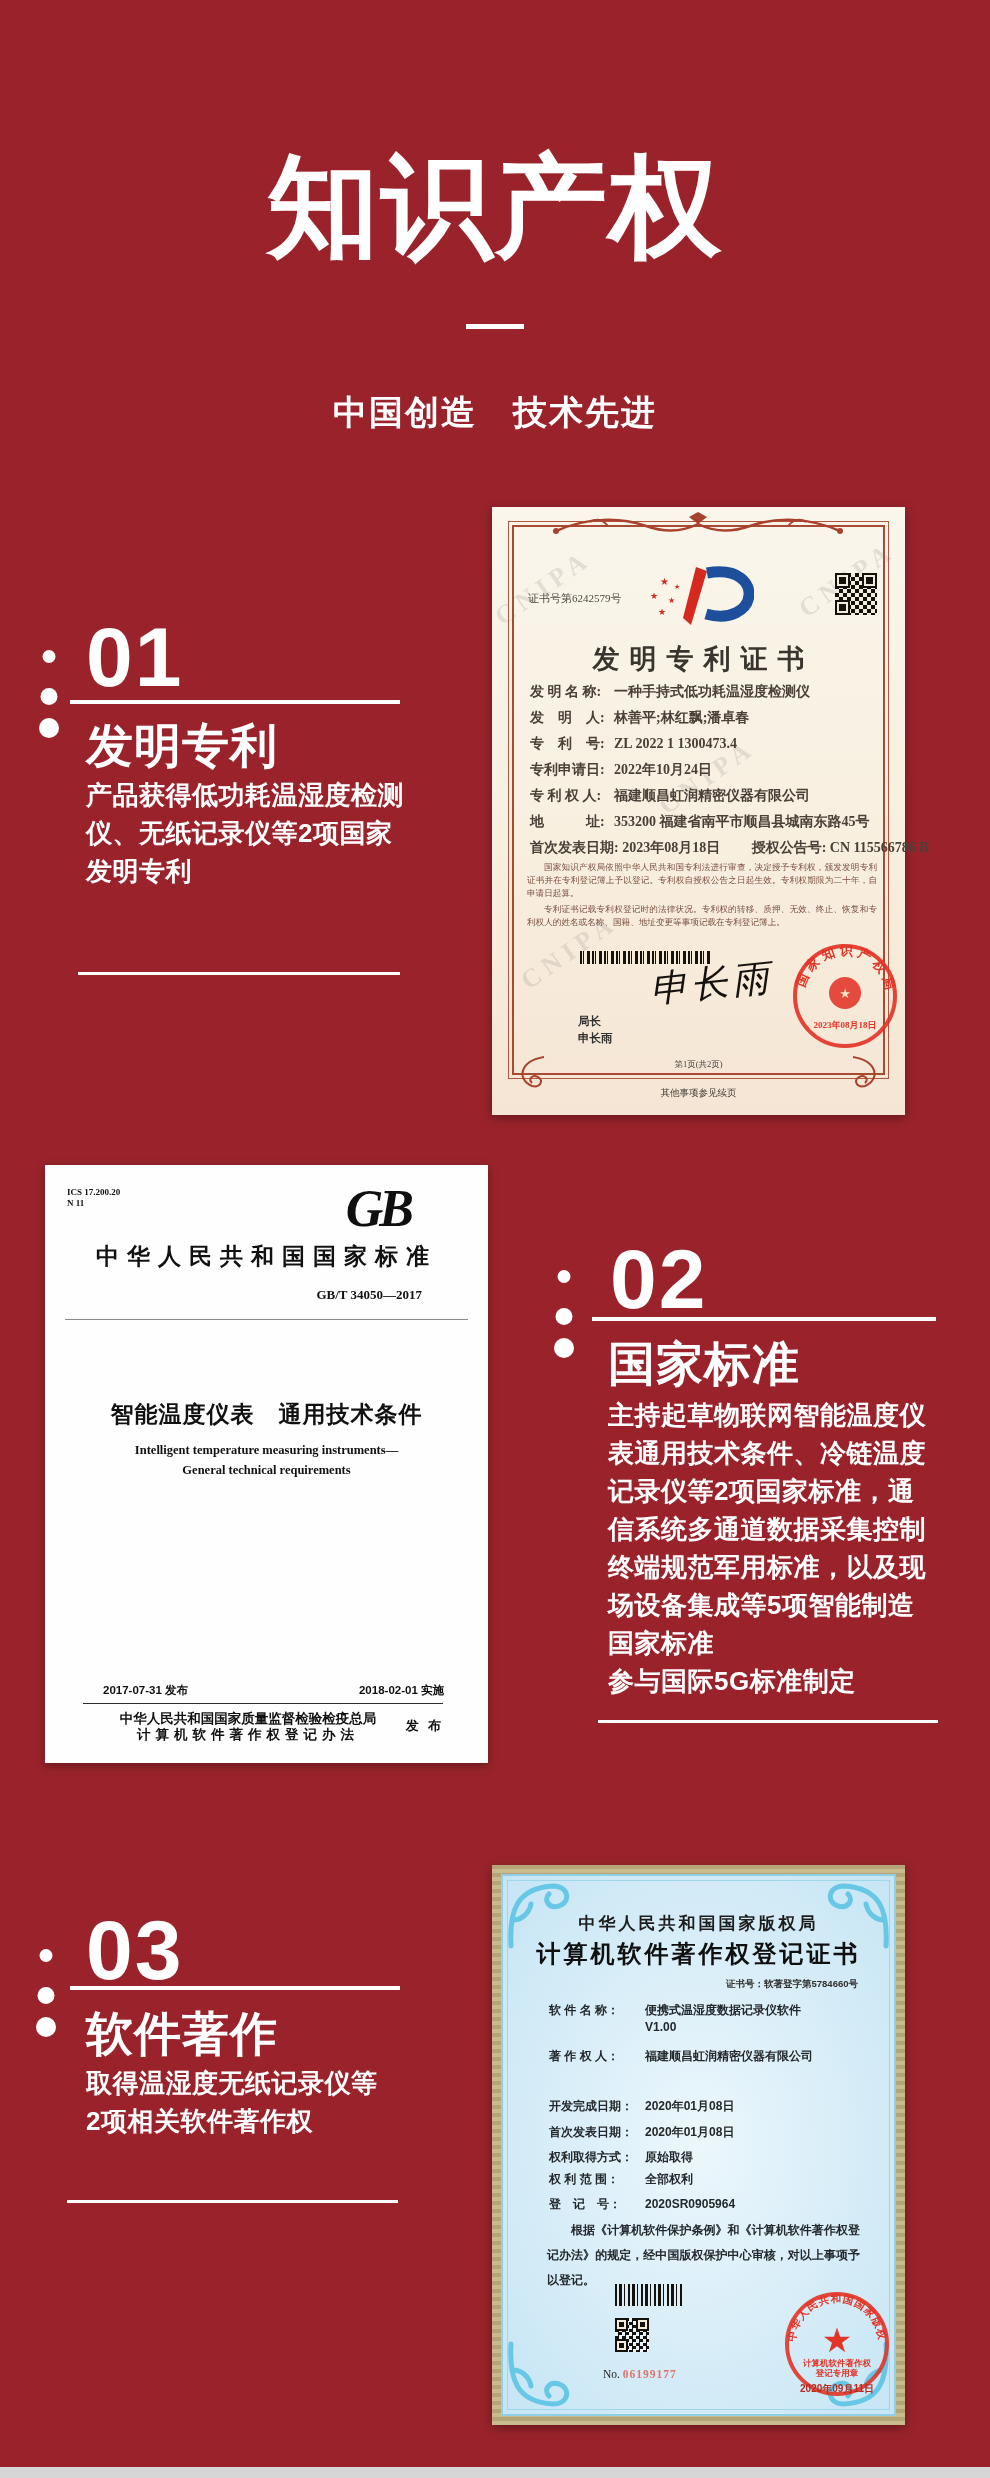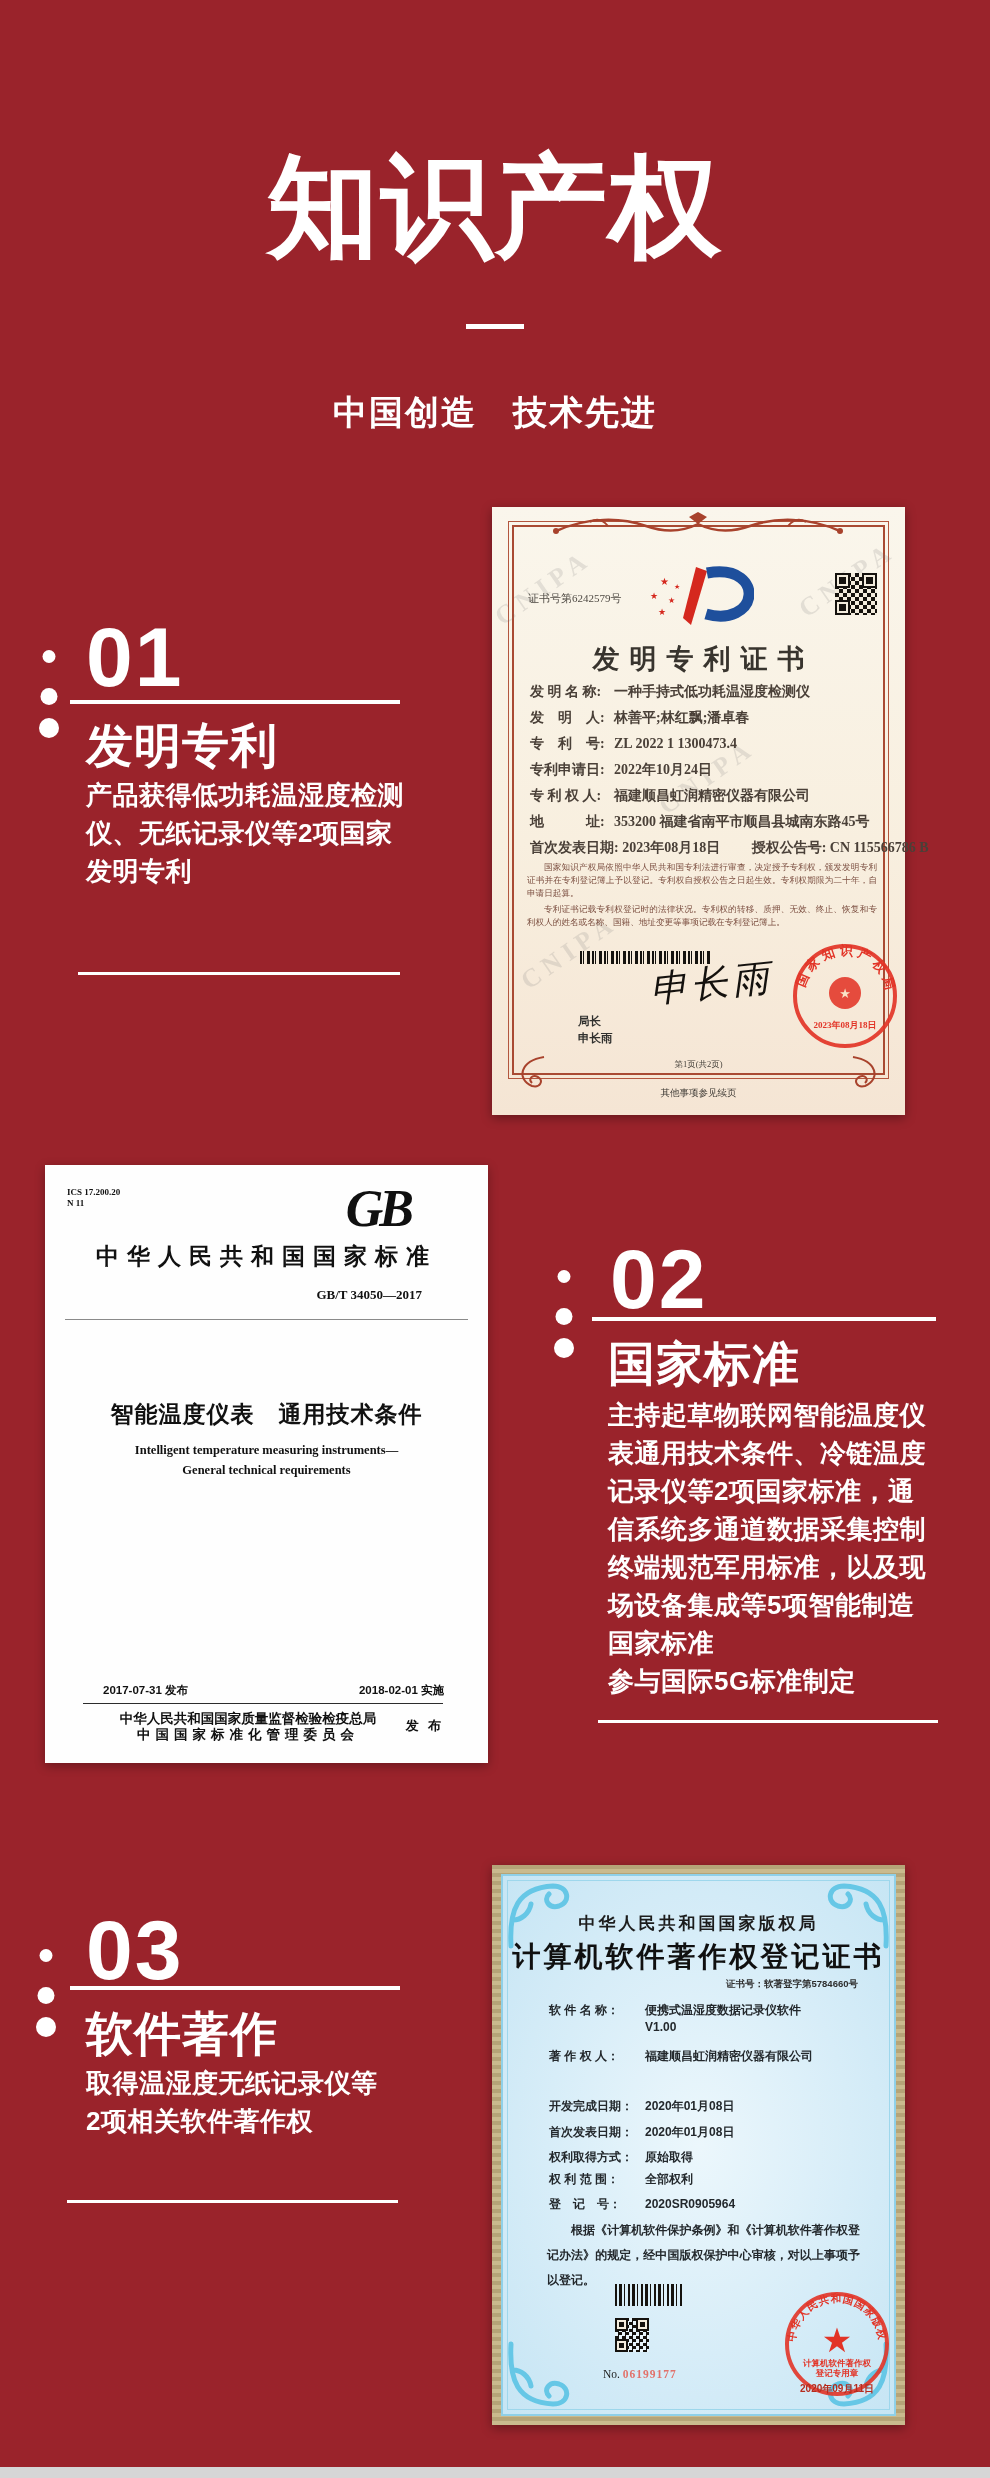--- a/index.html
+++ b/index.html
@@ -85,21 +85,21 @@
   .cert3{position:absolute;left:492px;top:1865px;width:413px;height:560px;
     background:repeating-linear-gradient(0deg,#c9ba8e 0 4px,#b5a478 4px 8px);
     box-shadow:0 3px 10px rgba(0,0,0,.35);}
   .c3-inner{position:absolute;inset:9px;border:2px solid #8fd0e8;
     background:radial-gradient(ellipse at center,#ecf7fc 0%,#d7edf8 55%,#c6e5f4 100%);}
   .c3-inner::before{content:'';position:absolute;inset:4px;border:1px solid #9ed7ec;}
   .c3-fl{position:absolute;}
   .c3-authority{position:absolute;top:36px;left:0;width:100%;text-align:center;
     font-size:17px;font-weight:900;color:#1c1c1c;letter-spacing:3px;}
   .c3-title{position:absolute;top:62px;left:0;width:100%;text-align:center;
-    font-size:28px;font-weight:900;letter-spacing:3px;color:#101010;font-family:"Liberation Serif",serif;}
+    font-size:24px;font-weight:900;letter-spacing:3px;color:#101010;font-family:"Liberation Serif",serif;}
   .c3-certno{position:absolute;top:102px;right:36px;font-size:9.5px;font-weight:700;color:#2e2e2e;}
   .c3-row{position:absolute;left:46px;font-size:12px;font-weight:900;color:#23282c;white-space:nowrap;}
   .c3-row .lab{display:inline-block;min-width:96px;}
   .c3-body{position:absolute;left:44px;right:34px;top:342px;font-size:12px;font-weight:900;
     color:#23282c;line-height:25px;text-align:justify;text-indent:24px;font-family:"Liberation Serif",serif;}
   .c3-barcode{left:112px;top:408px;width:68px;height:22px;
     background:repeating-linear-gradient(90deg,#16130f 0 2px,transparent 2px 4px,#16130f 4px 7px,transparent 7px 9px,#16130f 9px 10px,transparent 10px 13px);}
   .c3-qr{left:112px;top:442px;width:34px;height:34px;background:repeating-conic-gradient(#15120e 0% 25%,#e8f4fa 0% 50%);background-size:7px 7px;}
   .c3-qr .eye{width:9px;height:9px;}
   .c3-no{position:absolute;left:100px;top:492px;font-size:11.5px;font-family:"Liberation Serif",serif;color:#1c1c1c;}
@@ -219,21 +219,21 @@
     <div class="c2-titlecn">智能温度仪表　通用技术条件</div>
     <div class="c2-en" style="top:278px">Intelligent temperature measuring instruments—</div>
     <div class="c2-en" style="top:298px">General technical requirements</div>
     <div class="c2-dates">
       <span>2017-07-31 发布</span>
       <span>2018-02-01 实施</span>
     </div>
     <div class="c2-drule"></div>
     <div class="c2-issuer">
       <div>中华人民共和国国家质量监督检验检疫总局</div>
-      <div class="l2">中国国家标准化管理委员会</div>
+      <div class="l2">计算机软件著作权登记办法</div>
     </div>
     <div class="c2-publish">发 布</div>
   </div>
 
   <div class="dots" style="left:553px;top:1270px">
     <span class="dot d1"></span>
     <span class="dot d2"></span>
     <span class="dot d3"></span>
   </div>
   <div class="sec-num" style="left:610px;top:1237px">02</div>

